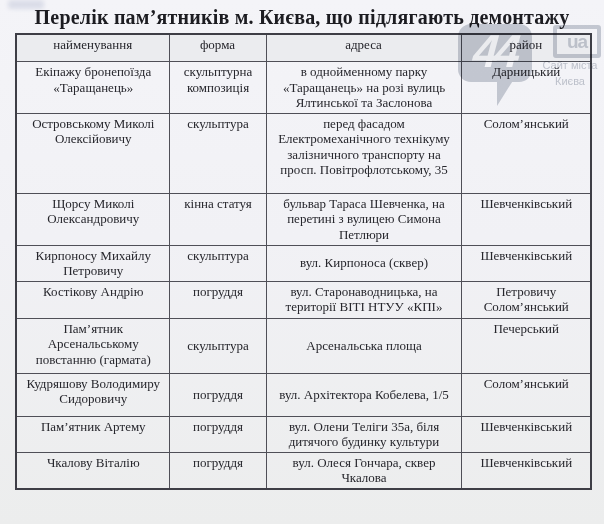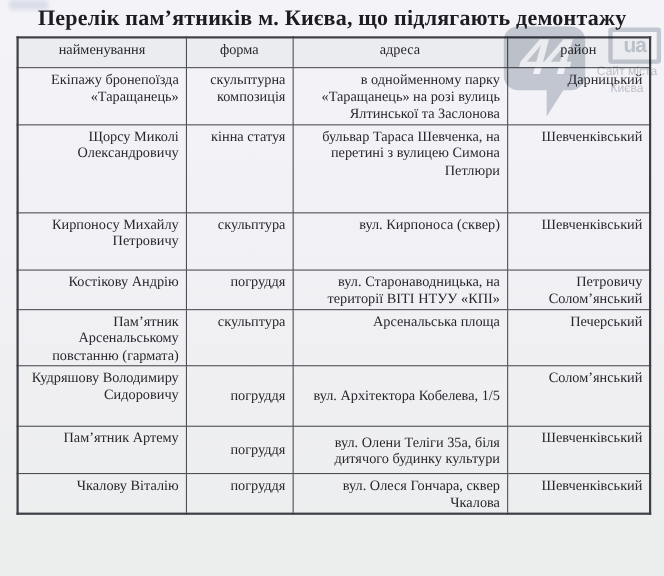--- a/index.html
+++ b/index.html
@@ -32,21 +32,21 @@
     font-size:13px; line-height:15.5px;
     padding:2px 6px 2px 7px;
     vertical-align:top;
     overflow:hidden;
     color:#26262c;
   }
   .monuments thead th {
     text-align:center; font-weight:normal; height:22px;
     background:#ebecef; padding:2px 4px;margin-left:38px;
   }
-  .monuments tbody td { text-align:right; background:transparent; }
+  .monuments tbody td { text-align:center; background:transparent; }
   
   tbody tr:nth-child(1)  { height:50px; }
   tbody tr:nth-child(2)  { height:80px; }
   tbody tr:nth-child(3)  { height:52px;padding-left:20px; }
   tbody tr:nth-child(4)  { height:36px;margin-top:21px; }
   tbody tr:nth-child(5)  { height:37px; }
   tbody tr:nth-child(6)  { height:55px;margin-left:24px; }
   tbody tr:nth-child(7)  { height:43px;margin-left:47px; }
   tbody tr:nth-child(8)  { height:34px; }
   tbody tr:nth-child(9)  { height:36px; }
@@ -116,20 +116,26 @@
         </tr>
     </thead>
     <tbody>
         <tr>
           <td>Екіпажу бронепоїзда «Таращанець»</td>
           <td>скульптурна композиція</td>
           <td>в однойменному парку «Таращанець» на розі вулиць Ялтинської та Заслонова</td>
           <td>Дарницький</td>
         </tr>
         <tr>
+          <td>Островському Миколі Олексійовичу</td>
+          <td>скульптура</td>
+          <td>перед фасадом Електромеханічного технікуму залізничного транспорту на просп. Повітрофлотському, 35</td>
+          <td>Солом’янський</td>
+        </tr>
+        <tr>
           <td>Щорсу Миколі Олександровичу</td>
           <td>кінна статуя</td>
           <td>бульвар Тараса Шевченка, на перетині з вулицею Симона Петлюри</td>
           <td>Шевченківський</td>
         </tr>
         <tr>
           <td>Кирпоносу Михайлу Петровичу</td>
           <td>скульптура</td>
           <td>вул. Кирпоноса (сквер)</td>
           <td>Шевченківський</td>

